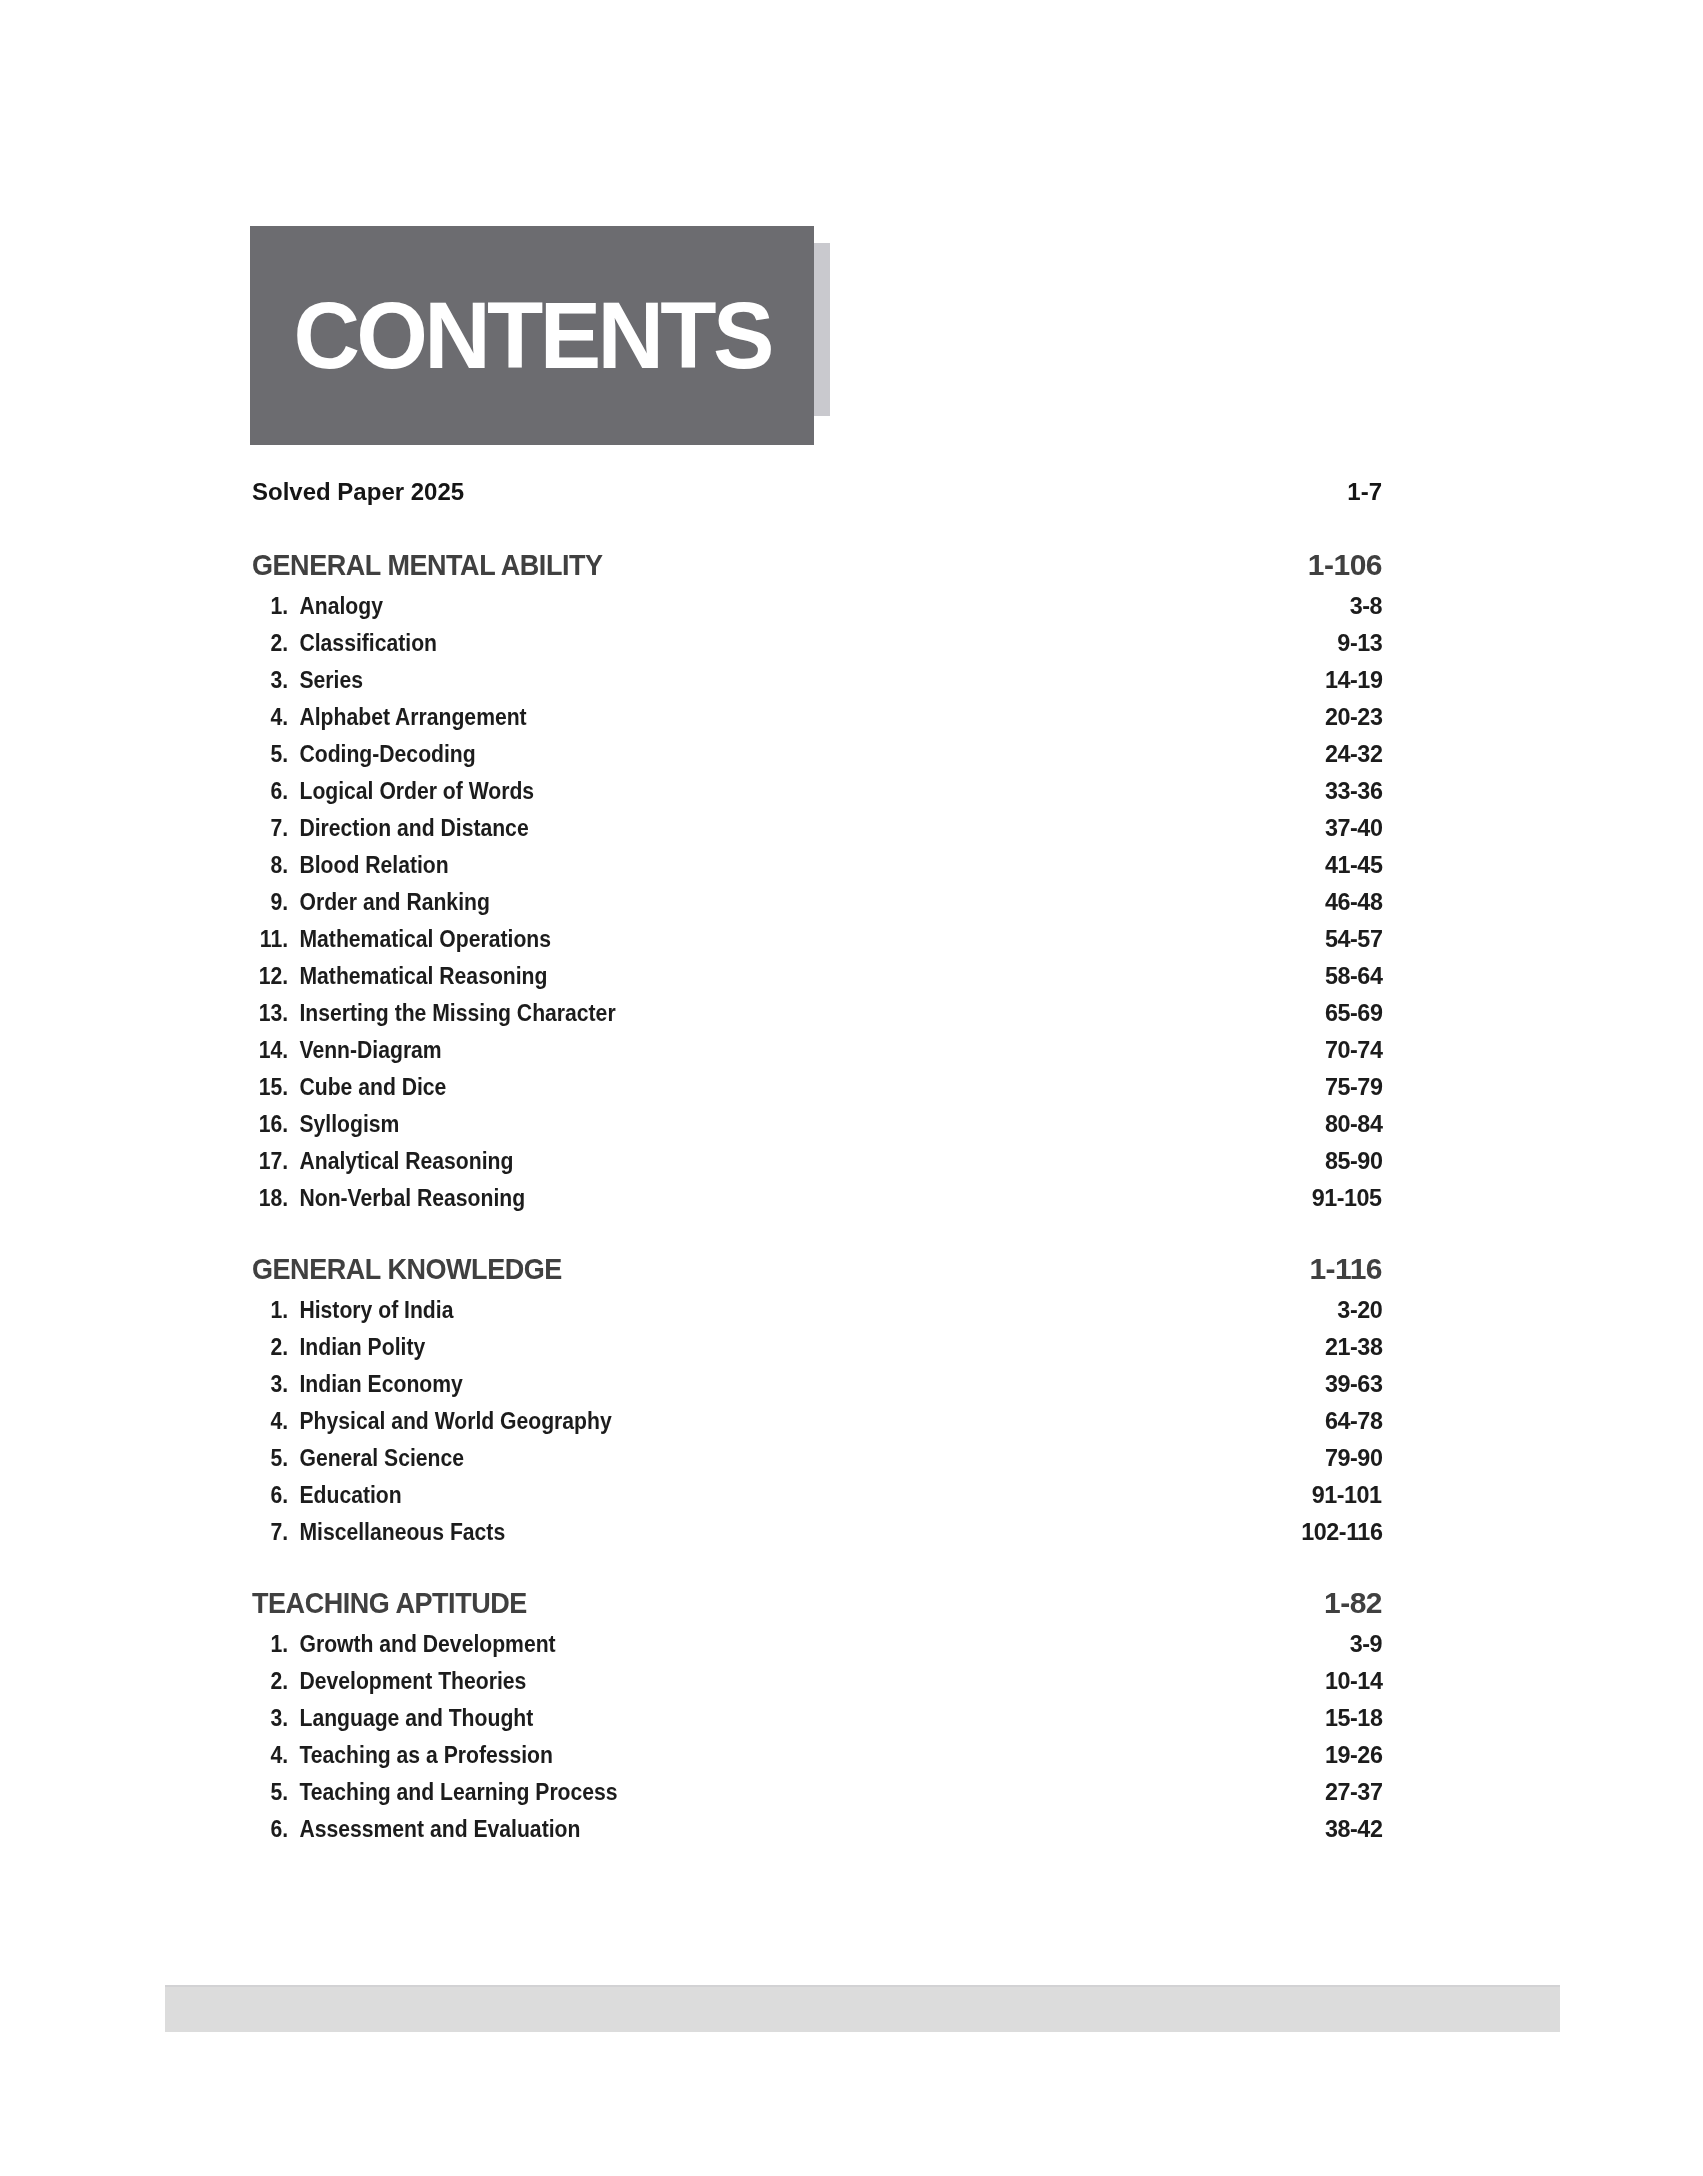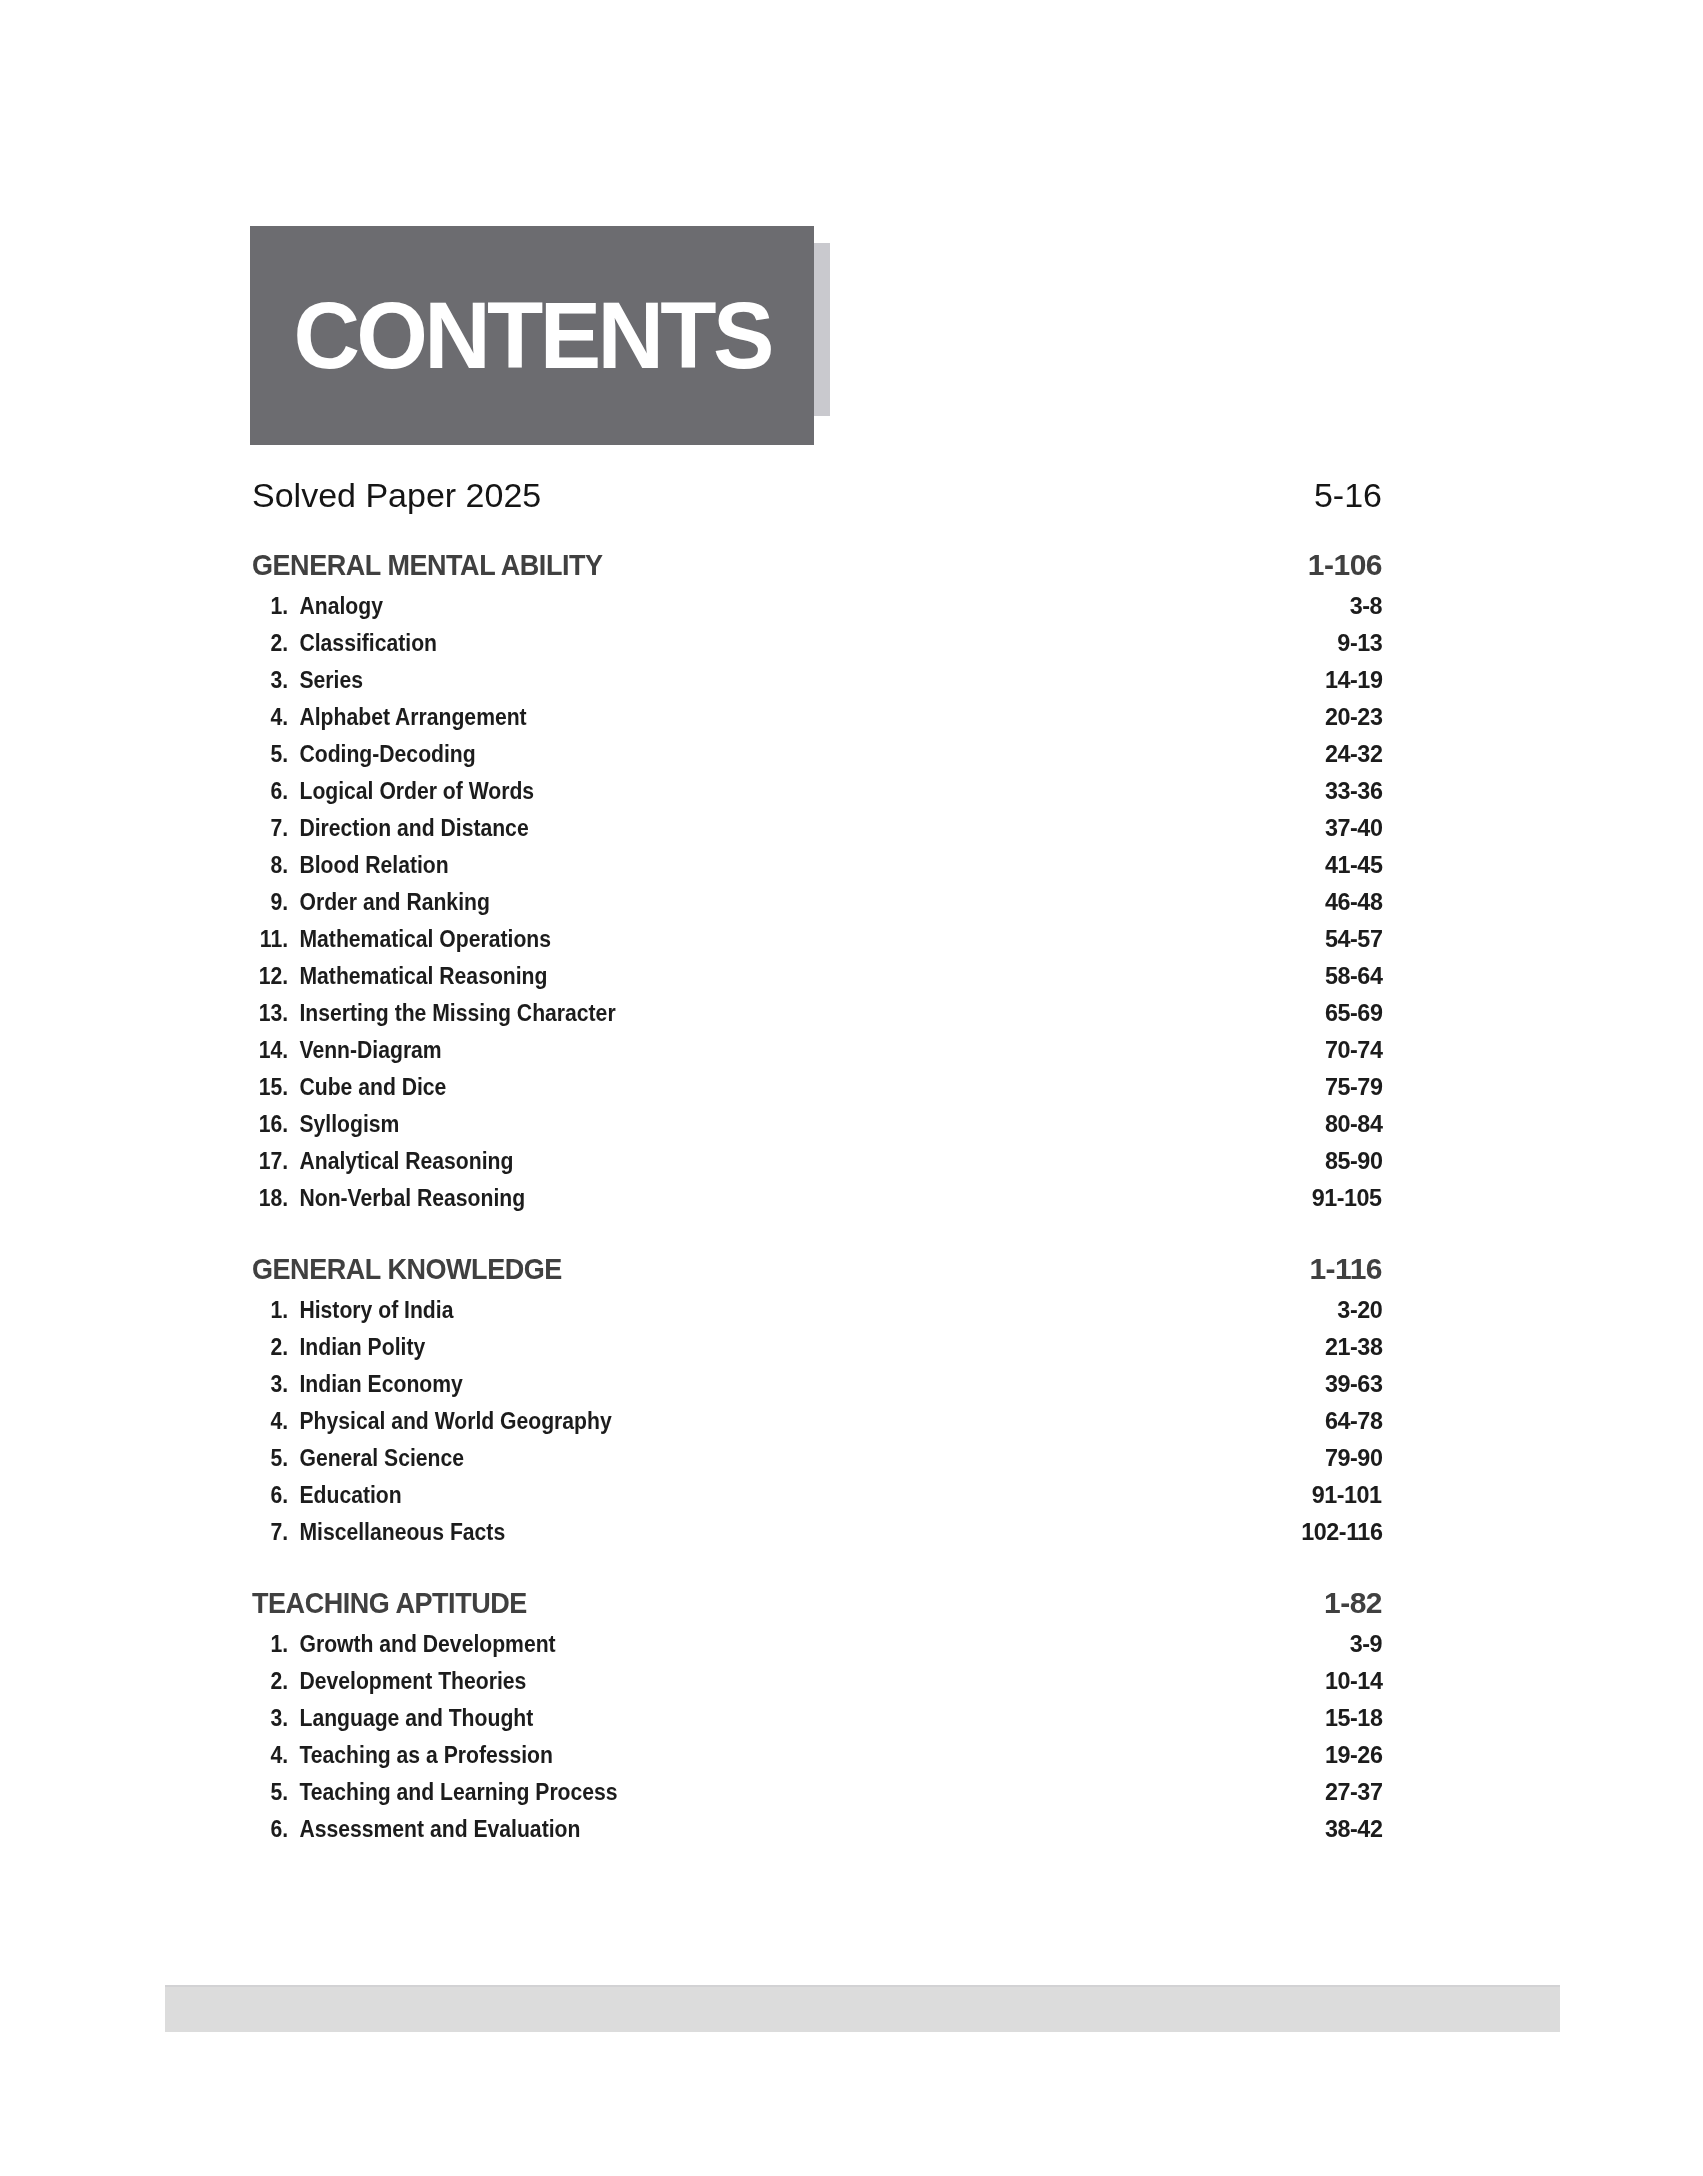--- a/index.html
+++ b/index.html
@@ -42,24 +42,24 @@
   
   .toc {
     position: absolute;
     left: 252px;
     top: 478px;
     width: 1130px;
   }
   .front-row {
     display: flex;
     justify-content: space-between;
-    align-items: center;
+    align-items: flex-start;
     height: 34px;
-    font-size: 34px;
-    font-weight: normal;
+    font-size: 24px;
+    font-weight: bold;
     color: #151515;
   }
   .section { margin-top: 31px; }
   .section-header {
     display: flex;
     justify-content: space-between;
     align-items: center;
     height: 44px;
     font-size: 30px;
     font-weight: bold;
@@ -117,21 +117,21 @@
 <div class="page" style="--banner-bg: #6c6c70; --banner-shadow: #c9c9ce; --footer-bg: #dcdcdc;">
 
   <div class="banner-shadow"></div>
   <div class="banner-box">
     <span class="banner-title">CONTENTS</span>
   </div>
 
   <div class="toc">
     <div class="front-row">
       <span>Solved Paper 2025</span>
-      <span>5-16</span>
+      <span>1-7</span>
     </div>
     <div id="sections">
   <div class="section">
     <div class="section-header">
       <span class="section-title">GENERAL MENTAL ABILITY</span>
       <span class="section-pages">1-106</span>
     </div>
     <div>
   <div class="item-row">
     <span class="item-left">

